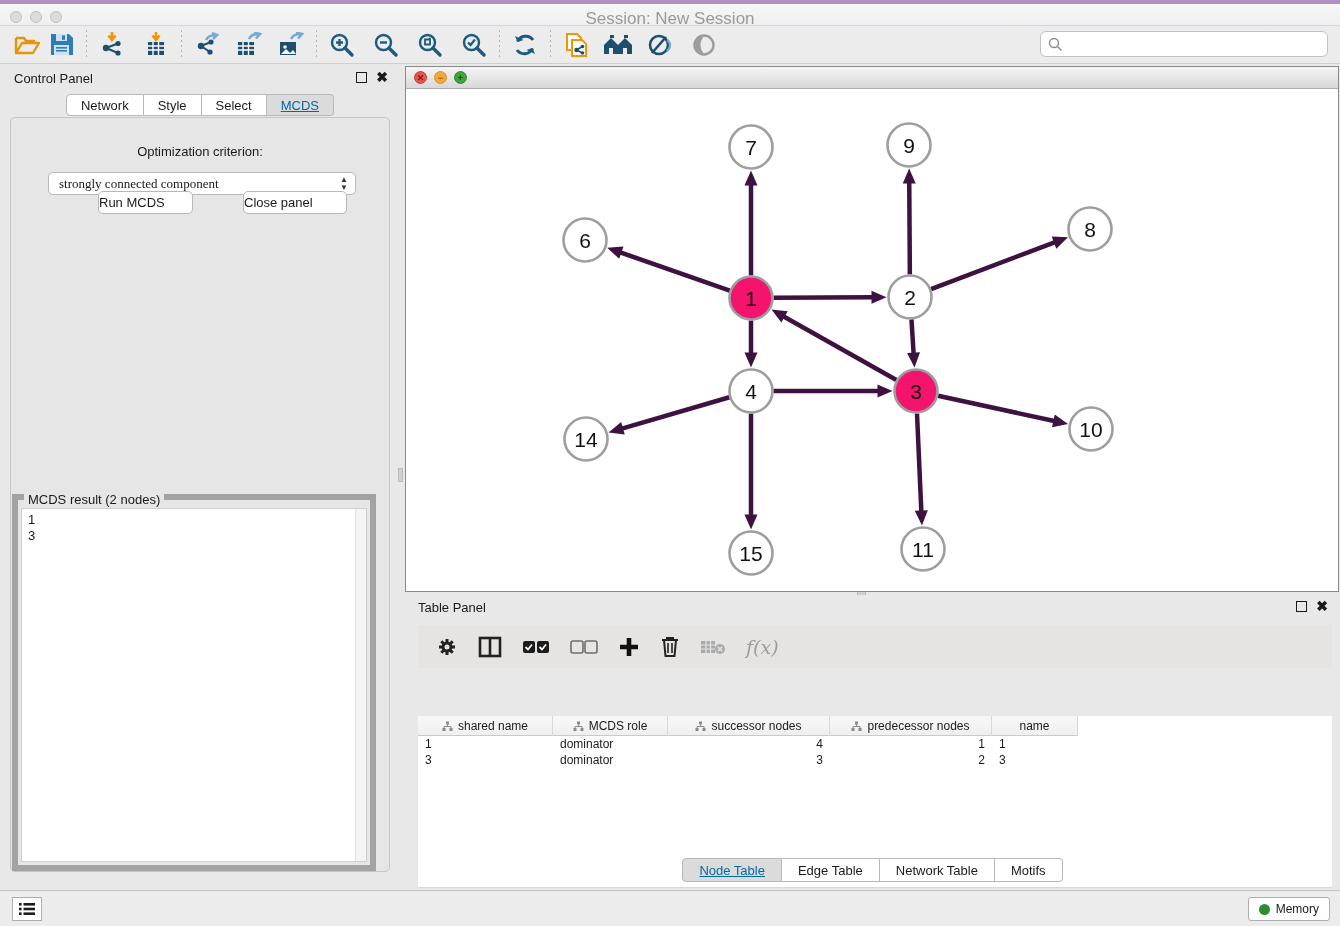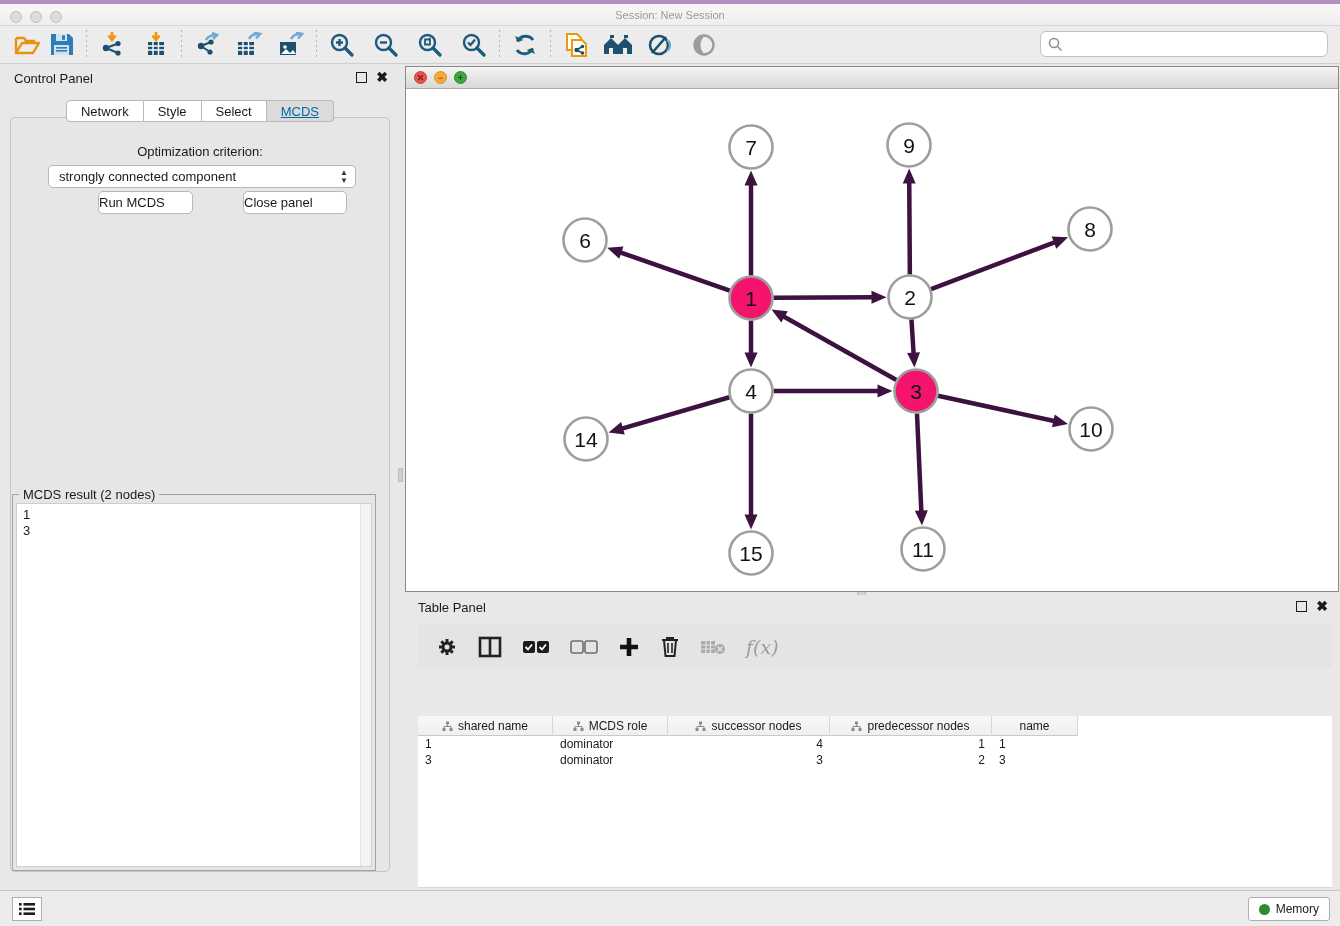--- a/index.html
+++ b/index.html
@@ -4,21 +4,21 @@
 <style>
   * { margin:0; padding:0; box-sizing:border-box; }
   html,body { width:1340px; height:926px; }
   body { position:relative; background:#e9e8e8; font-family:"Liberation Sans",sans-serif; color:#1a1a1a; overflow:hidden; }
 
   
   .titlebar { position:absolute; left:0; top:0; width:1340px; height:26px;
     background:linear-gradient(#f8f7f8,#efeef0); border-top:4px solid #b18fc0; border-bottom:1px solid #d6d5d6; }
   .traffic-main { position:absolute; left:10px; top:7px; display:flex; gap:8px; }
   .traffic-main .dot { width:12px; height:12px; border-radius:50%; background:#dcdcdc; border:1px solid #c0bfbf; }
-  .win-title { position:absolute; left:0; right:0; top:5px; text-align:center; font-size:11px; color:#9a9a9a; }
+  .win-title { position:absolute; left:0; right:0; top:5px; text-align:center; font-size:17px; color:#9a9a9a; }
 
   
   .toolbar { position:absolute; left:0; top:26px; width:1340px; height:38px; background:#ececec;
     border-bottom:1px solid #cfcfcf; display:flex; align-items:center; padding-left:10px; }
   .tbtn { width:34px; height:32px; display:flex; align-items:center; justify-content:center; flex:0 0 auto; }
   .tsep { width:1px; height:30px; margin:0 8px; flex:0 0 auto;
     background-image:linear-gradient(#b3b3b3 40%, rgba(0,0,0,0) 0%); background-size:1px 5px; background-repeat:repeat-y; }
   .searchbox { position:absolute; right:12px; top:5px; width:288px; height:26px; background:#fff;
     border:1px solid #c3c2c3; border-radius:6px; display:flex; align-items:center; padding-left:7px; }
   .searchbox input { border:none; outline:none; flex:1; font-size:13px; background:transparent; height:20px; }
@@ -32,37 +32,37 @@
   .control-panel { position:absolute; left:4px; top:66px; width:392px; height:812px; }
   .panel-head { height:26px; position:relative; }
   .panel-head .ptitle { position:absolute; left:10px; top:5px; font-size:13px; color:#1a1a1a; }
   .panel-icons { position:absolute; right:8px; top:6px; display:flex; gap:9px; align-items:center; }
   .float-ic { width:11px; height:11px; border:1.5px solid #1a1a1a; background:transparent; }
   .close-ic { font-size:14px; font-weight:bold; color:#1a1a1a; line-height:11px; }
 
   .cp-frame { position:absolute; left:6px; top:51px; width:380px; height:755px; background:#e7e6e6;
     border:1px solid #c6c5c5; border-radius:5px; }
   .tabs-row { position:absolute; left:0; right:0; display:flex; justify-content:center; }
-  .cp-tabs { top:34px; }
+  .cp-tabs { top:28px; }
   .tab { height:22px; padding:0 14px; font-size:13px; line-height:21px; background:#fff;
     border:1px solid #b9b8b8; border-left:none; color:#1a1a1a; }
   .tab:first-child { border-left:1px solid #b9b8b8; border-radius:4px 0 0 4px; }
   .tab:last-child { border-radius:0 4px 4px 0; }
   .tab.active { background:#dcdbdb; color:#0369a1;text-decoration:underline; }
 
   .opt-label { position:absolute; left:0; right:0; top:78px; text-align:center; font-size:13px; }
-  .criterion { position:absolute; left:44px; top:99px; width:308px; height:23px; background:#fff;
-    border:1px solid #b9b8b8; border-radius:5px; font-size:13px; line-height:21px; padding-left:10px; }
+  .criterion { position:absolute; left:44px; top:106px; width:308px; height:23px; background:#fff;
+    border:1px solid #b9b8b8; border-radius:5px; font-size:13px; line-height:21px; padding-left:10px;font-family:Liberation Serif, serif; }
   .criterion .stepper { position:absolute; right:7px; top:3px; font-size:8px; color:#333; line-height:8px; text-align:center; }
   .btn { position:absolute; height:23px; background:#fff; border:1px solid #b9b8b8; border-radius:5px;
     font-size:13px; text-align:left; line-height:21px; }
   .btn-run { left:94px; top:125px; width:95px; }
   .btn-close { left:199px; top:125px; width:104px;margin-left:40px; }
 
-  .mcds-group { position:absolute; left:8px; top:428px; width:364px; height:377px; border:1px solid #a3a3a3; }
+  .mcds-group { position:absolute; left:8px; top:428px; width:364px; height:377px; border:6px solid #a3a3a3; }
   .mcds-group .glabel { position:absolute; left:6px; top:-8px; background:#e7e6e6; padding:0 4px; font-size:13px; }
   .mcds-text { position:absolute; left:3px; top:8px; right:3px; bottom:3px; background:#fff; border:1px solid #cfcfcf;
     font-size:13px; line-height:16px; padding:3px 0 0 6px; }
   .mcds-text .scroll { position:absolute; right:0; top:0; bottom:0; width:11px; background:#f4f4f4; border-left:1px solid #e2e2e2; }
 
   
   .net-window { position:absolute; left:405px; top:66px; width:934px; height:526px; border:1px solid #8a8a8a; background:#fff; }
   .net-titlebar { height:22px; background:linear-gradient(#f4f4f4,#d8d8d8); border-bottom:1px solid #aeaeae; position:relative; }
   .traffic-net { position:absolute; left:8px; top:4px; display:flex; gap:7px; }
   .tl { width:13px; height:13px; border-radius:50%; font-size:9px; font-weight:bold; text-align:center; line-height:13px; }
@@ -473,20 +473,26 @@
         <div class="trow">
           <div class="td" style="width: 135px; text-align: left;">3</div>
           <div class="td" style="width: 115px; text-align: left;">dominator</div>
           <div class="td" style="width: 162px; text-align: right;">3</div>
           <div class="td" style="width: 162px; text-align: right;">2</div>
           <div class="td" style="width: 86px; text-align: left;">3</div>
         </div>
       </div>
   </div>
 
+  <div class="tabs-row tp-tabs" id="tp-tabs" style="position:absolute; left:0; right:0;">
+      <div class="tab active">Node Table</div>
+      <div class="tab">Edge Table</div>
+      <div class="tab">Network Table</div>
+      <div class="tab">Motifs</div>
+    </div>
 </div>
 
 <div class="statusbar">
   <div class="sb-left">
     <svg width="18" height="14" viewBox="0 0 18 14">
       <g fill="#1c1c1c">
           <rect x="1" y="1" width="2.6" height="2.6"></rect>
           <rect x="1" y="5.7" width="2.6" height="2.6"></rect>
           <rect x="1" y="10.4" width="2.6" height="2.6"></rect>
       <rect x="5.5" y="1" width="11.5" height="2.6"></rect>

